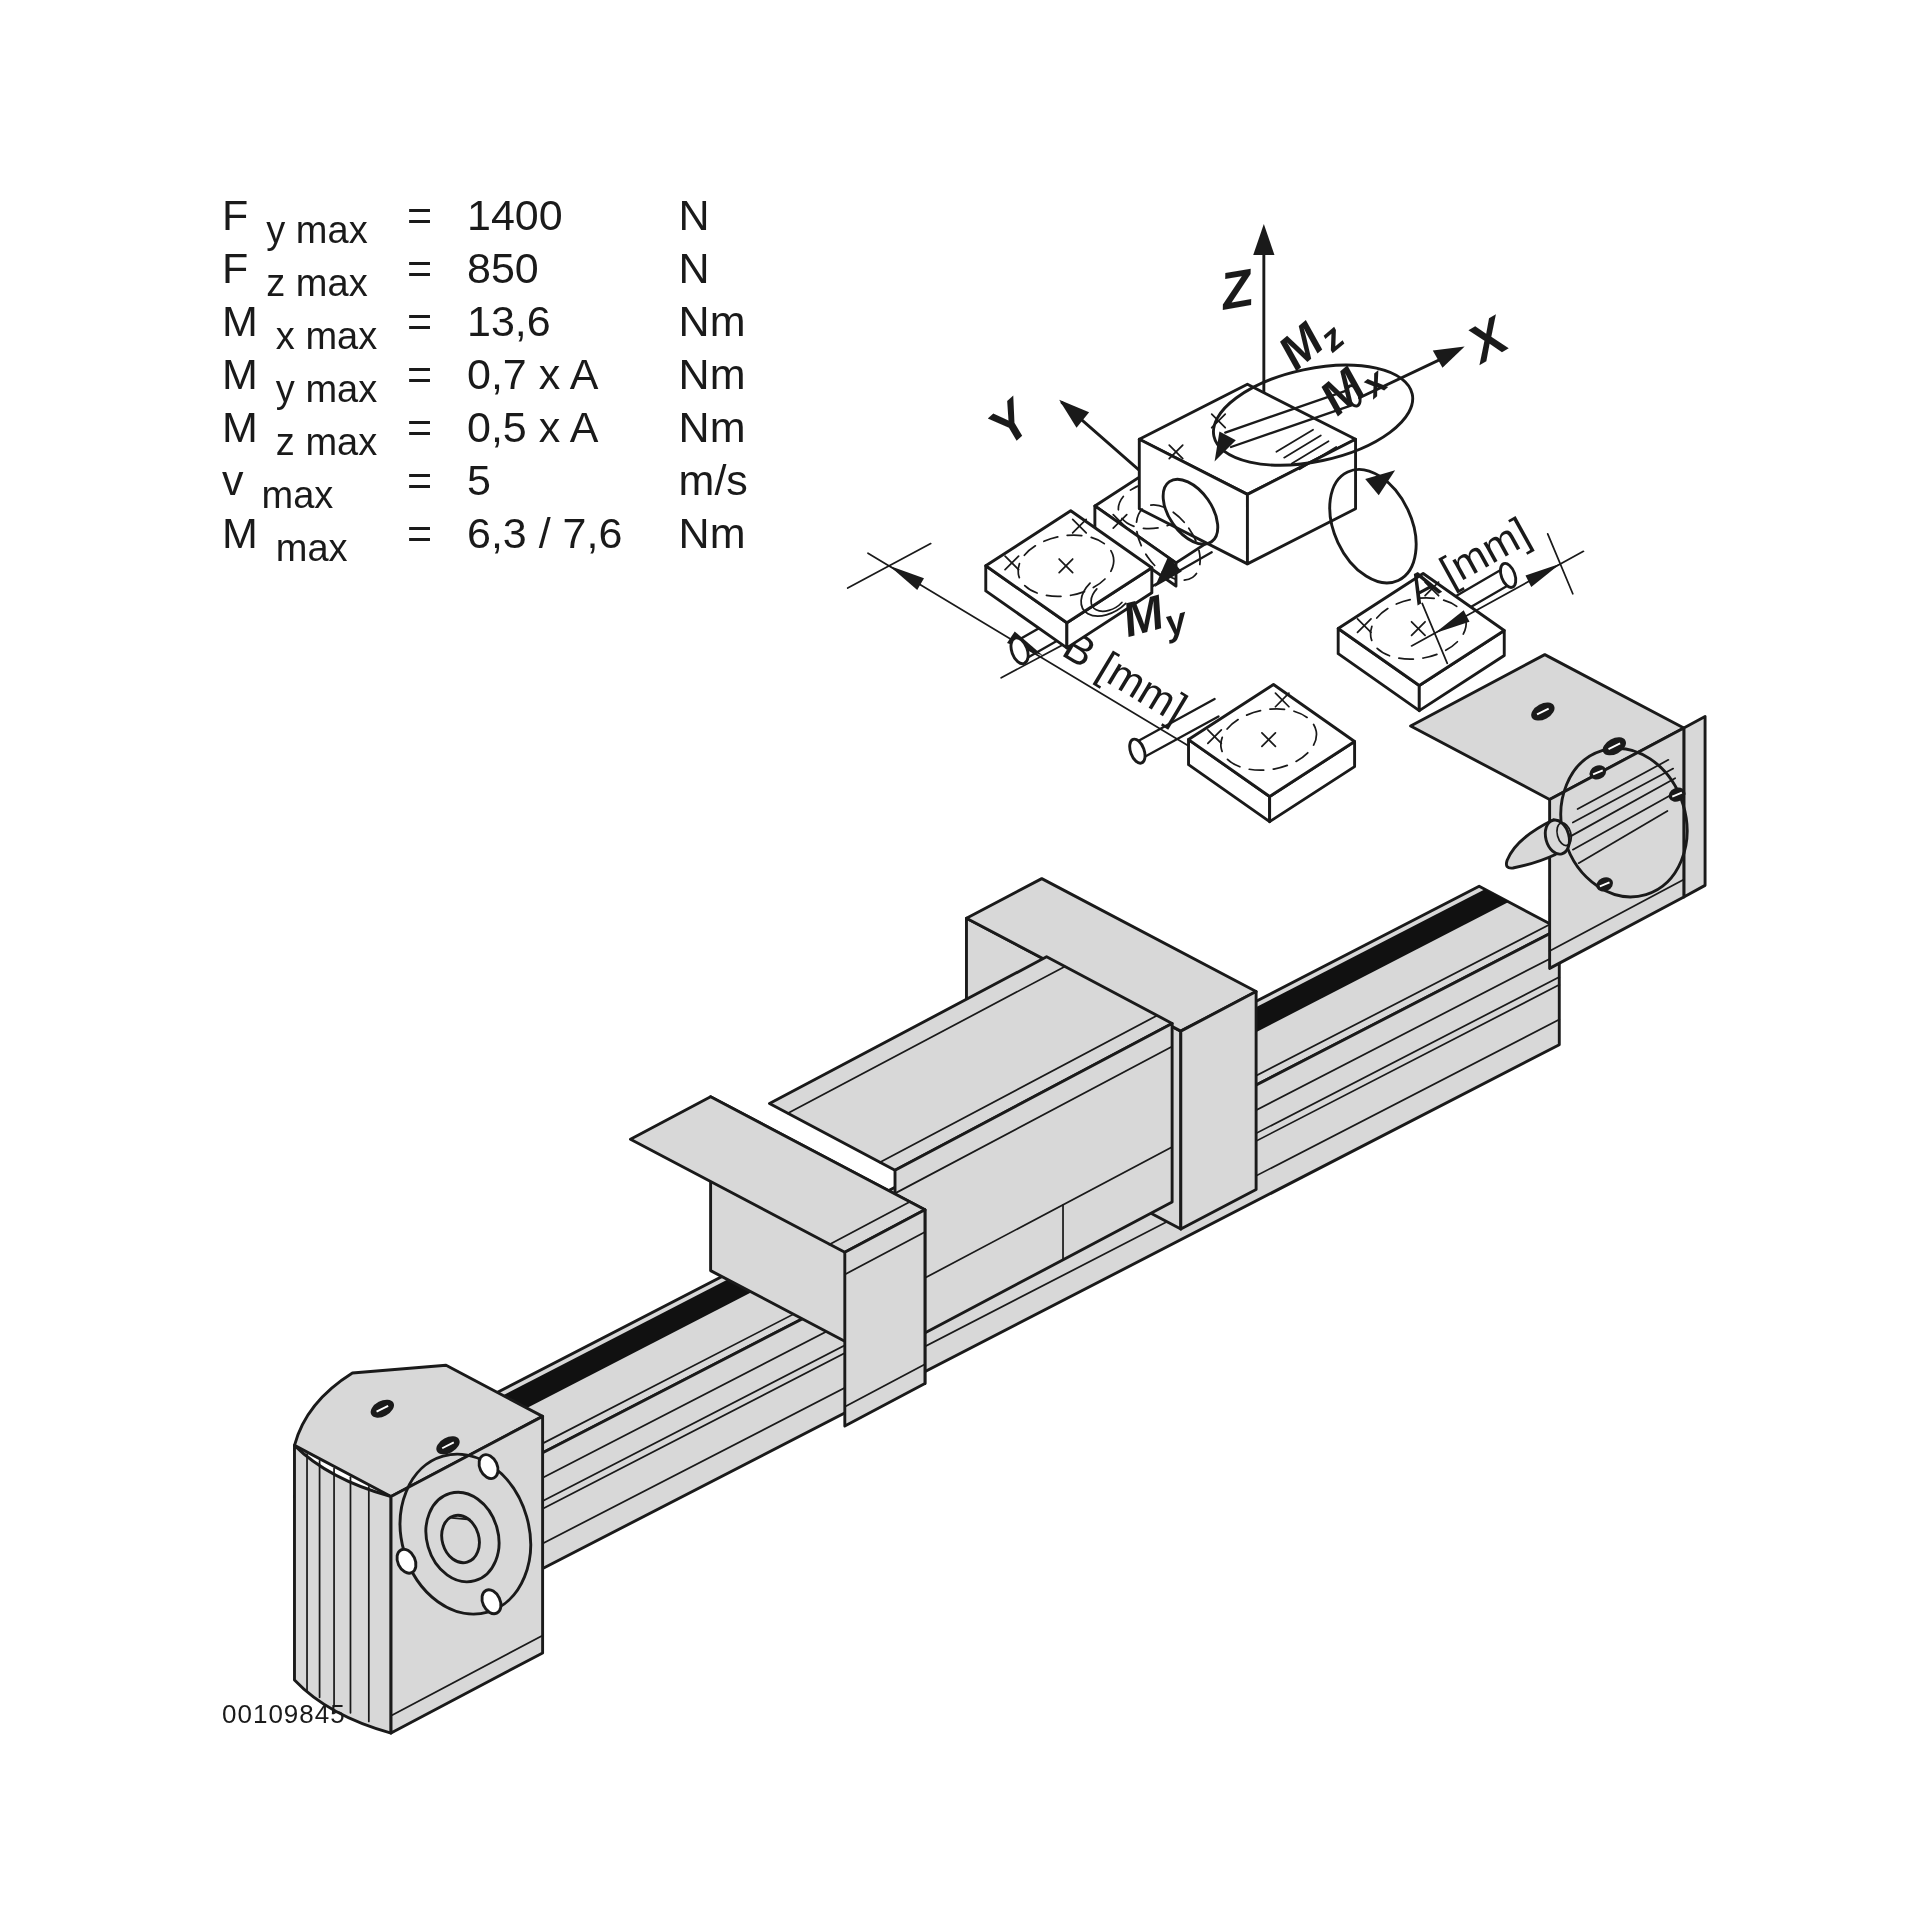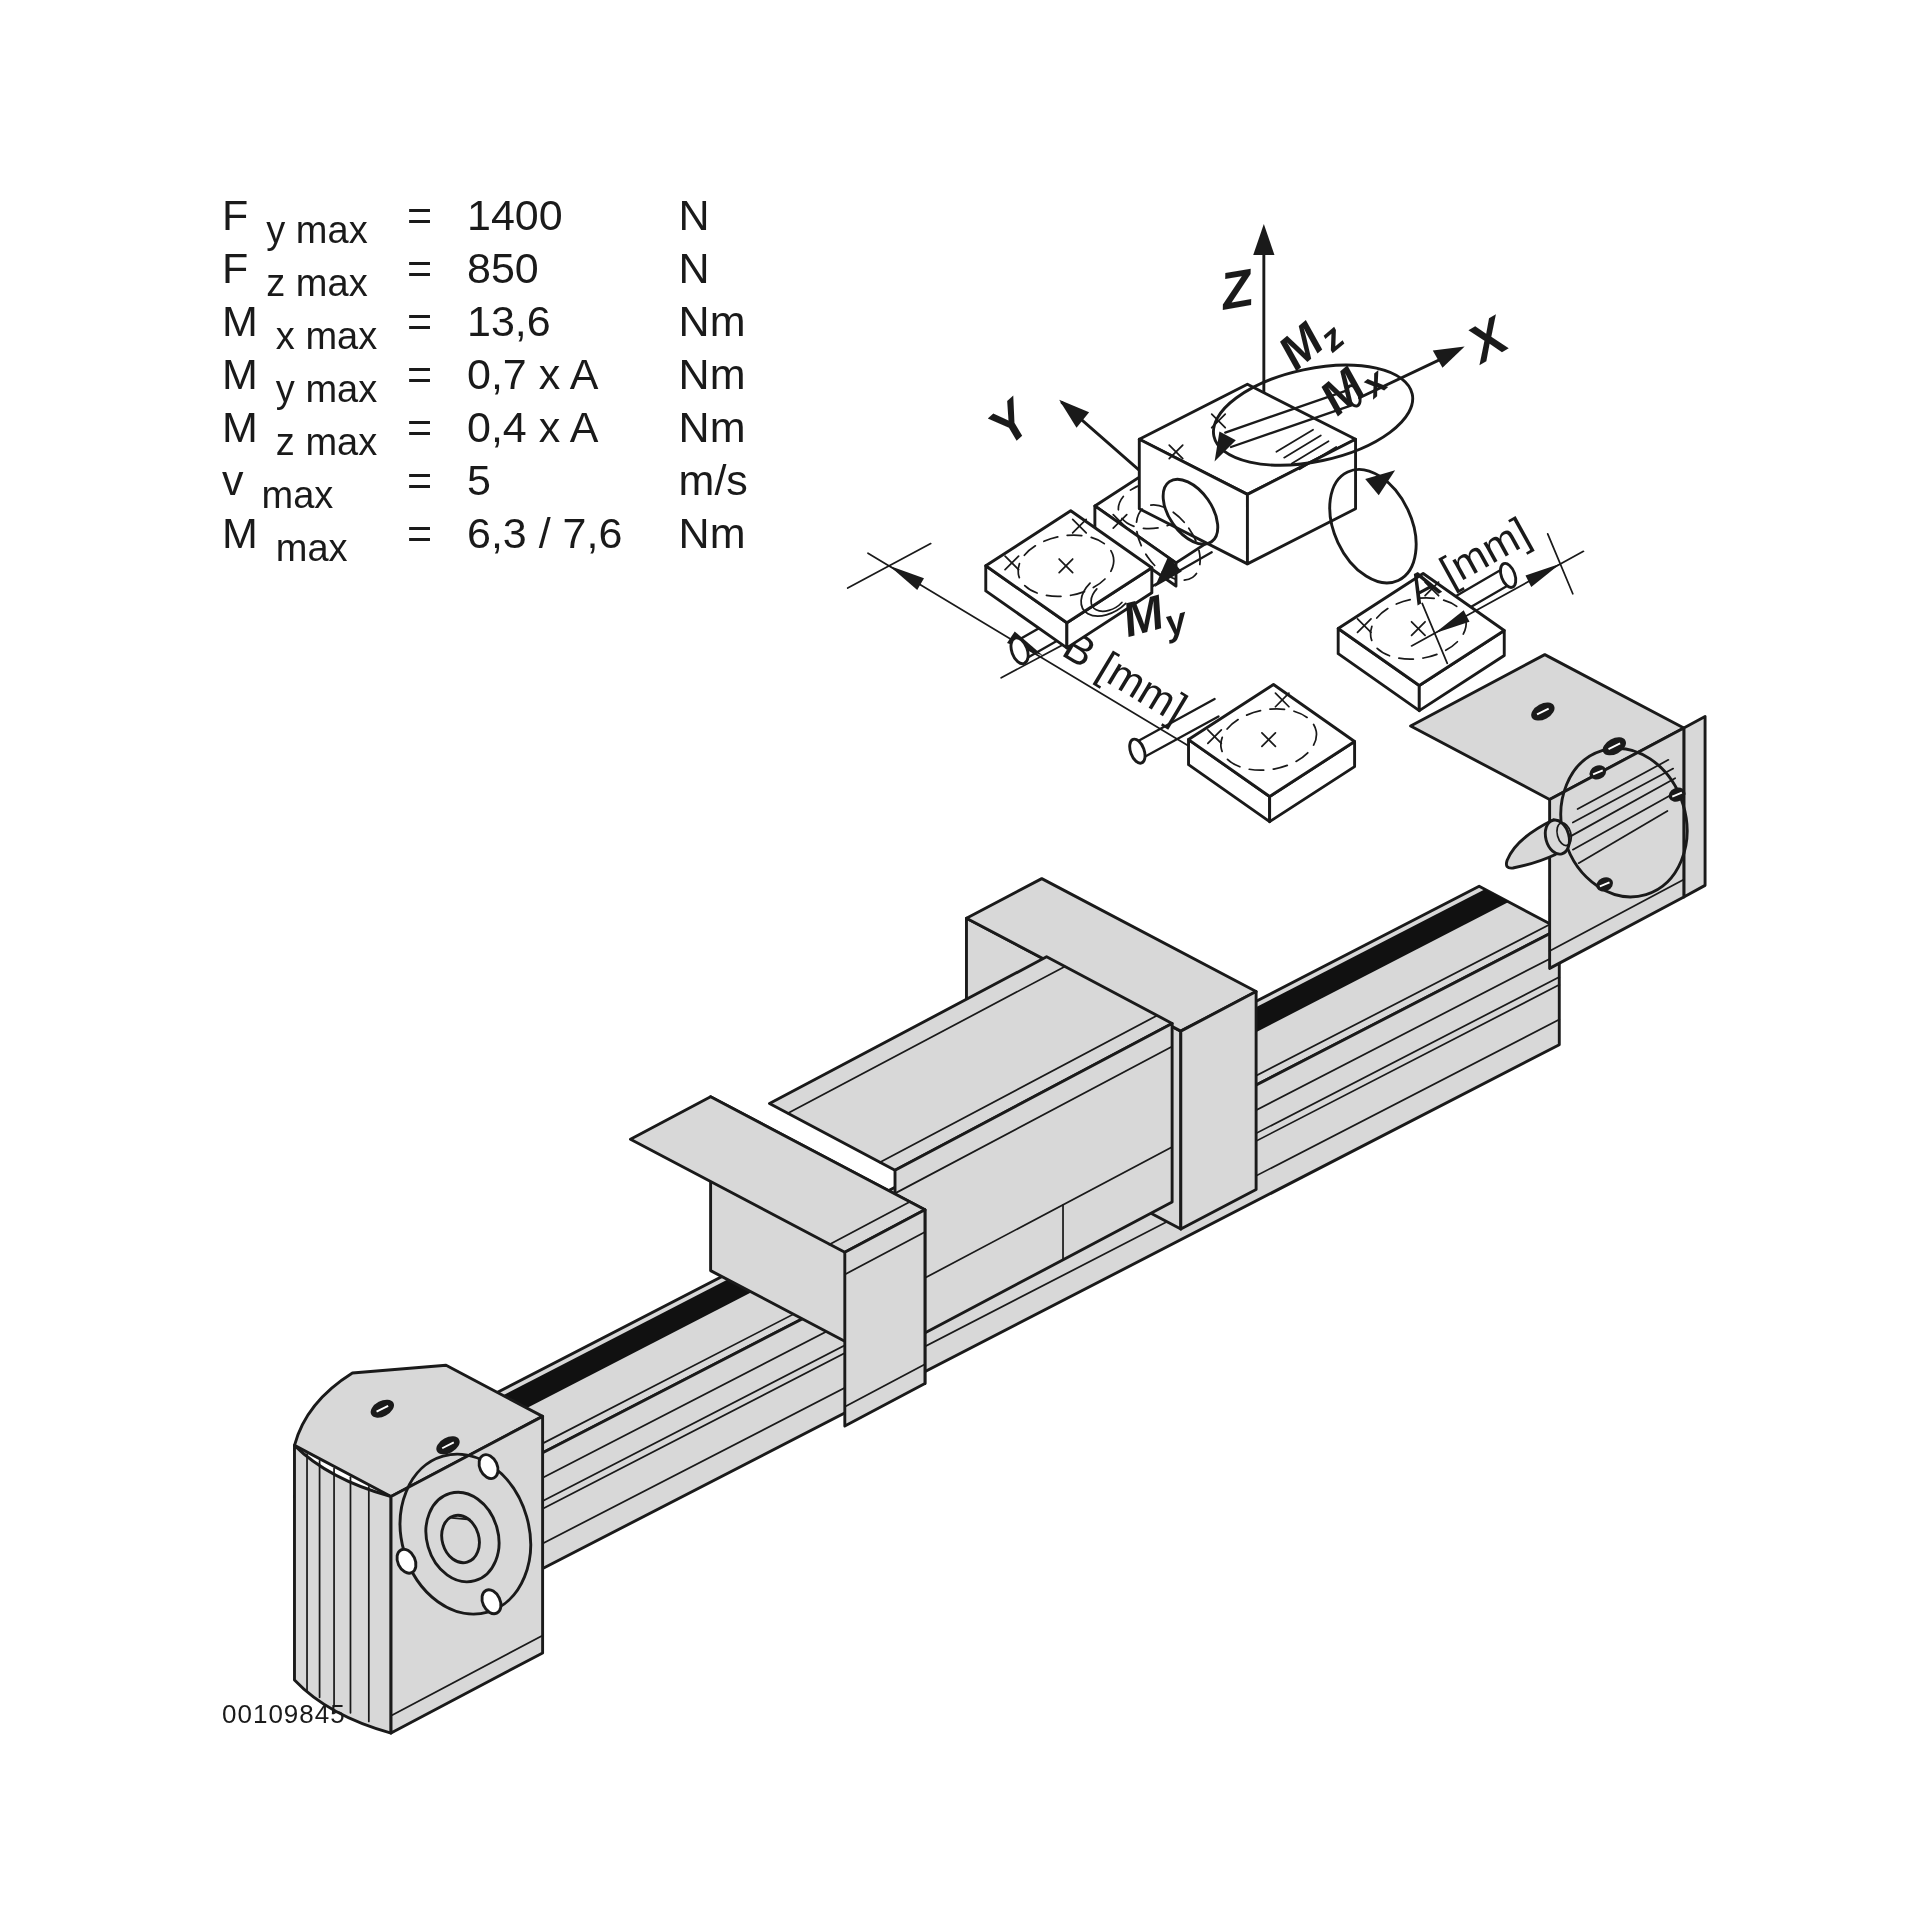--- a/index.html
+++ b/index.html
@@ -42,21 +42,21 @@
   <div class="spec-row">
     <span class="spec-label"><span>F</span><sub>z max</sub></span><span class="spec-eq">=</span><span class="spec-num">850</span><span class="spec-unit">N</span>
   </div>
   <div class="spec-row">
     <span class="spec-label"><span>M</span><sub>x max</sub></span><span class="spec-eq">=</span><span class="spec-num">13,6</span><span class="spec-unit">Nm</span>
   </div>
   <div class="spec-row">
     <span class="spec-label"><span>M</span><sub>y max</sub></span><span class="spec-eq">=</span><span class="spec-num">0,7 x A</span><span class="spec-unit">Nm</span>
   </div>
   <div class="spec-row">
-    <span class="spec-label"><span>M</span><sub>z max</sub></span><span class="spec-eq">=</span><span class="spec-num">0,4 x A</span><span class="spec-unit">Nm</span>
+    <span class="spec-label"><span>M</span><sub>z max</sub></span><span class="spec-eq">=</span><span class="spec-num">0,5 x A</span><span class="spec-unit">Nm</span>
   </div>
   <div class="spec-row">
     <span class="spec-label"><span>v</span><sub>max</sub></span><span class="spec-eq">=</span><span class="spec-num">5</span><span class="spec-unit">m/s</span>
   </div>
   <div class="spec-row">
     <span class="spec-label"><span>M</span><sub>max</sub></span><span class="spec-eq">=</span><span class="spec-num">6,3 / 7,6</span><span class="spec-unit">Nm</span>
   </div>
 </div>
 
 <svg width="1931" height="1931" viewBox="0 0 2000 2000">

